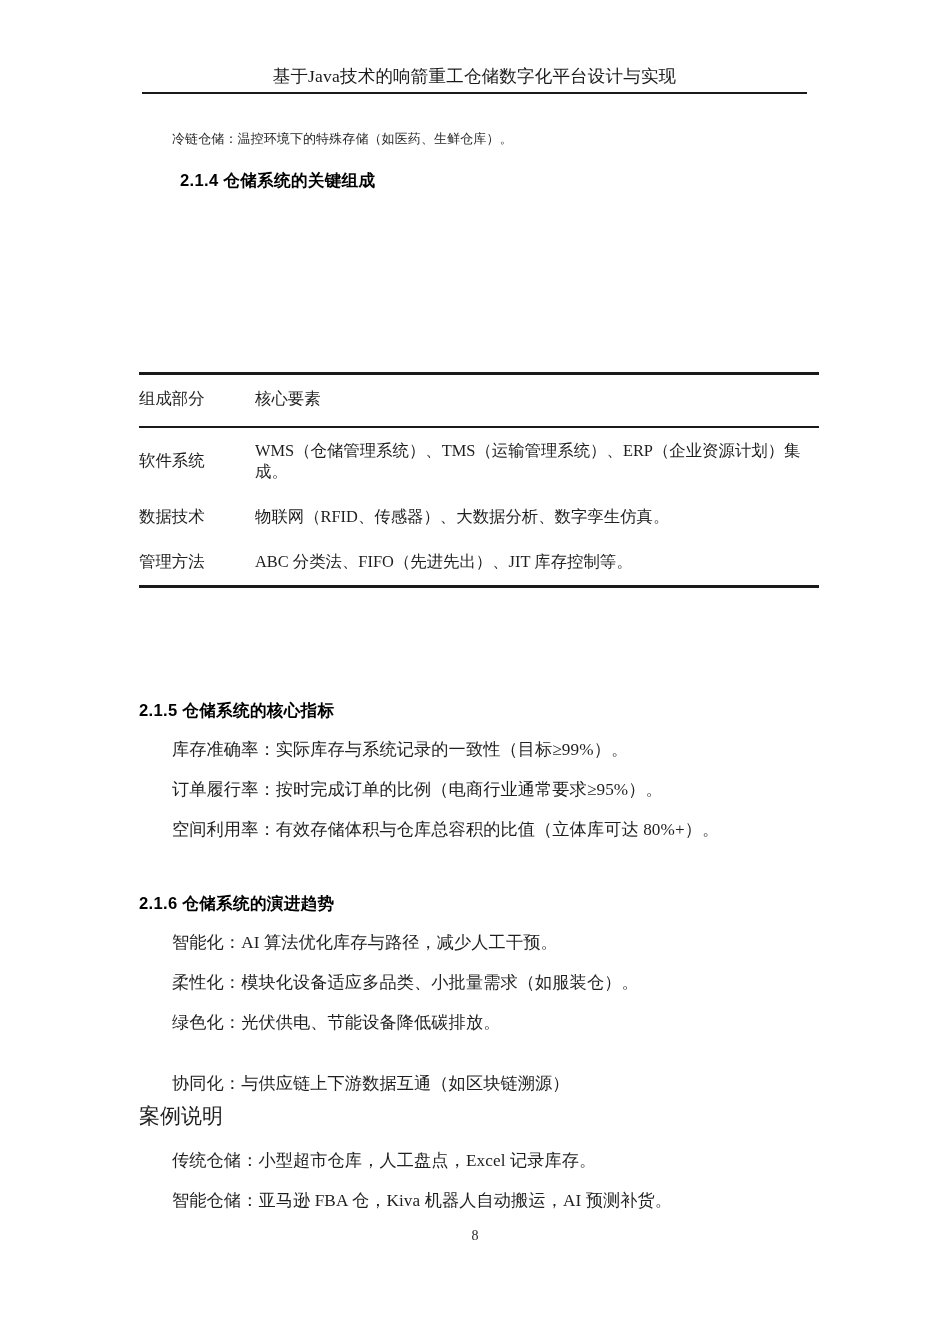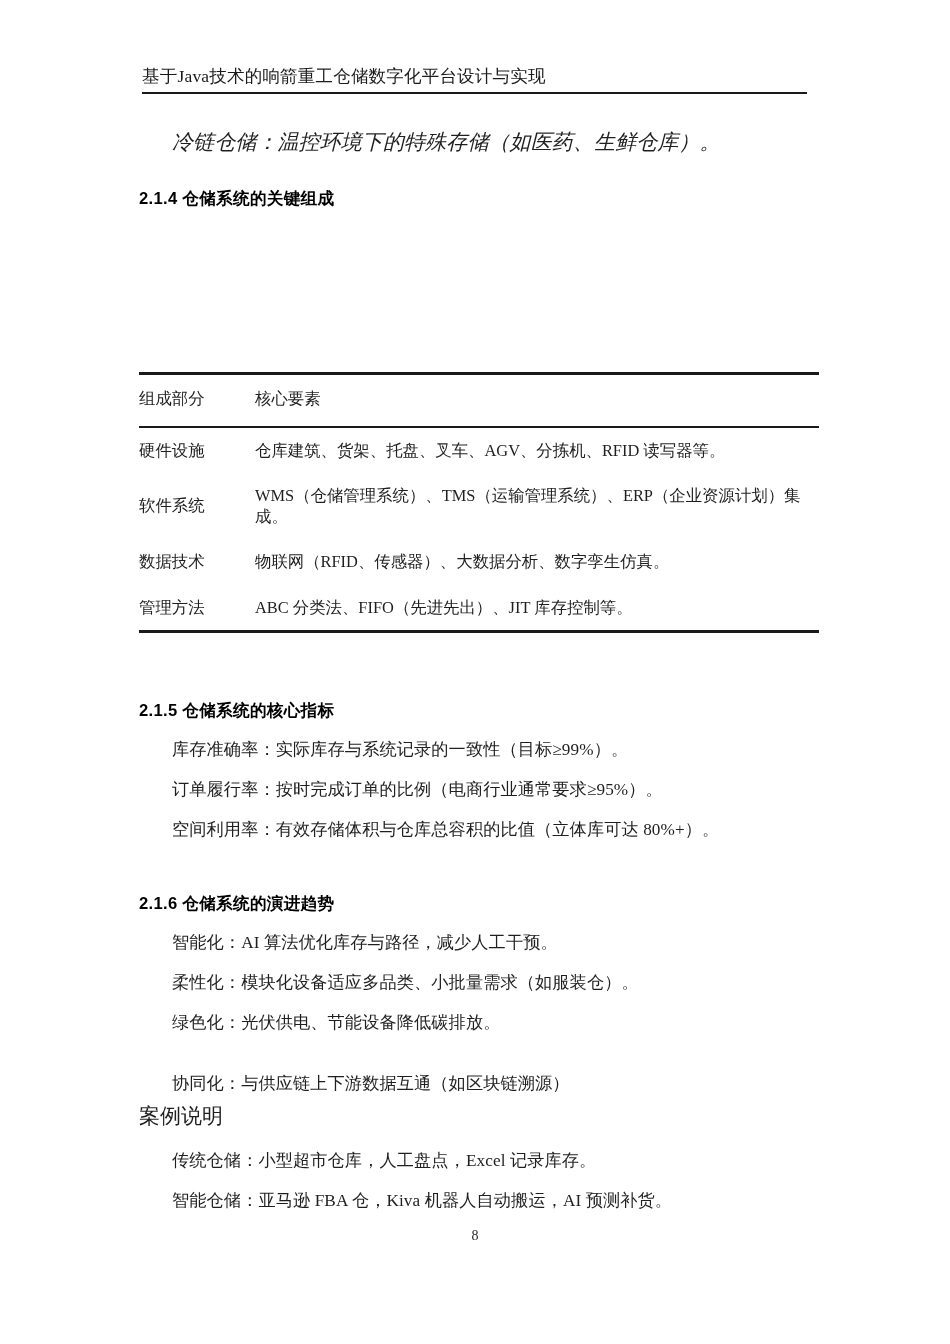--- a/index.html
+++ b/index.html
@@ -24,44 +24,43 @@
     box-sizing: border-box;
     padding: 0;
   }
 
   
   .running-head {
     position: absolute;
     left: 142px;
     top: 64px;
     width: 665px;
-    text-align: left;
+    text-align: center;
     font-size: 17.5px;
     letter-spacing: 0.2px;
     color: #1a1a1a;
     white-space: nowrap;
   }
   .head-rule {
     position: absolute;
     left: 142px;
     top: 92px;
     width: 665px;
     height: 0;
     border-top: 2.2px solid #1a1a1a;
   }
 
   
   .body-line {
     position: absolute;
-    font-size: 21px;
+    font-size: 13px;
     line-height: 1.0;
     color: #1f1f1f;
     white-space: nowrap;
     letter-spacing: 0.1px;
-    font-style: italic;
   }
   .indent2 { left: 172px; }
 
   
   .heading {
     position: absolute;
     left: 139px;
     font-family: "Liberation Sans", "DejaVu Sans", sans-serif;
     font-weight: bold;
     font-size: 16.6px;
@@ -164,38 +163,34 @@
 </head>
 <body>
 
 <div class="page">
 
   <div class="running-head">基于Java技术的响箭重工仓储数字化平台设计与实现</div>
   <div class="head-rule"></div>
 
   <div class="body-line indent2" style="top:132px;">冷链仓储：温控环境下的特殊存储（如医药、生鲜仓库）。</div>
 
-  <div class="heading" style="top:188px;">2.1.4  仓储系统的关键组成</div>
+  <div class="heading" style="top:170px;margin-left:41px;">2.1.4  仓储系统的关键组成</div>
 
 
   <div class="table-caption"></div>
 
   <table class="tbl">
     <thead>
       <tr class="rule-top">
         <td class="col-label">组成部分</td>
         <td class="col-value">核心要素</td>
       </tr>
     </thead>
     <tbody>
       <tr>
-        <td class="col-label">硬件设施</td>
-        <td class="col-value">仓库建筑、货架、托盘、叉车、AGV、分拣机、RFID 读写器等。</td>
-      </tr>
-      <tr>
         <td class="col-label">软件系统</td>
         <td class="col-value">WMS（仓储管理系统）、TMS（运输管理系统）、ERP（企业资源计划）集成。</td>
       </tr>
       <tr>
         <td class="col-label">数据技术</td>
         <td class="col-value">物联网（RFID、传感器）、大数据分析、数字孪生仿真。</td>
       </tr>
       <tr class="rule-bottom">
         <td class="col-label">管理方法</td>
         <td class="col-value">ABC 分类法、FIFO（先进先出）、JIT 库存控制等。</td>

